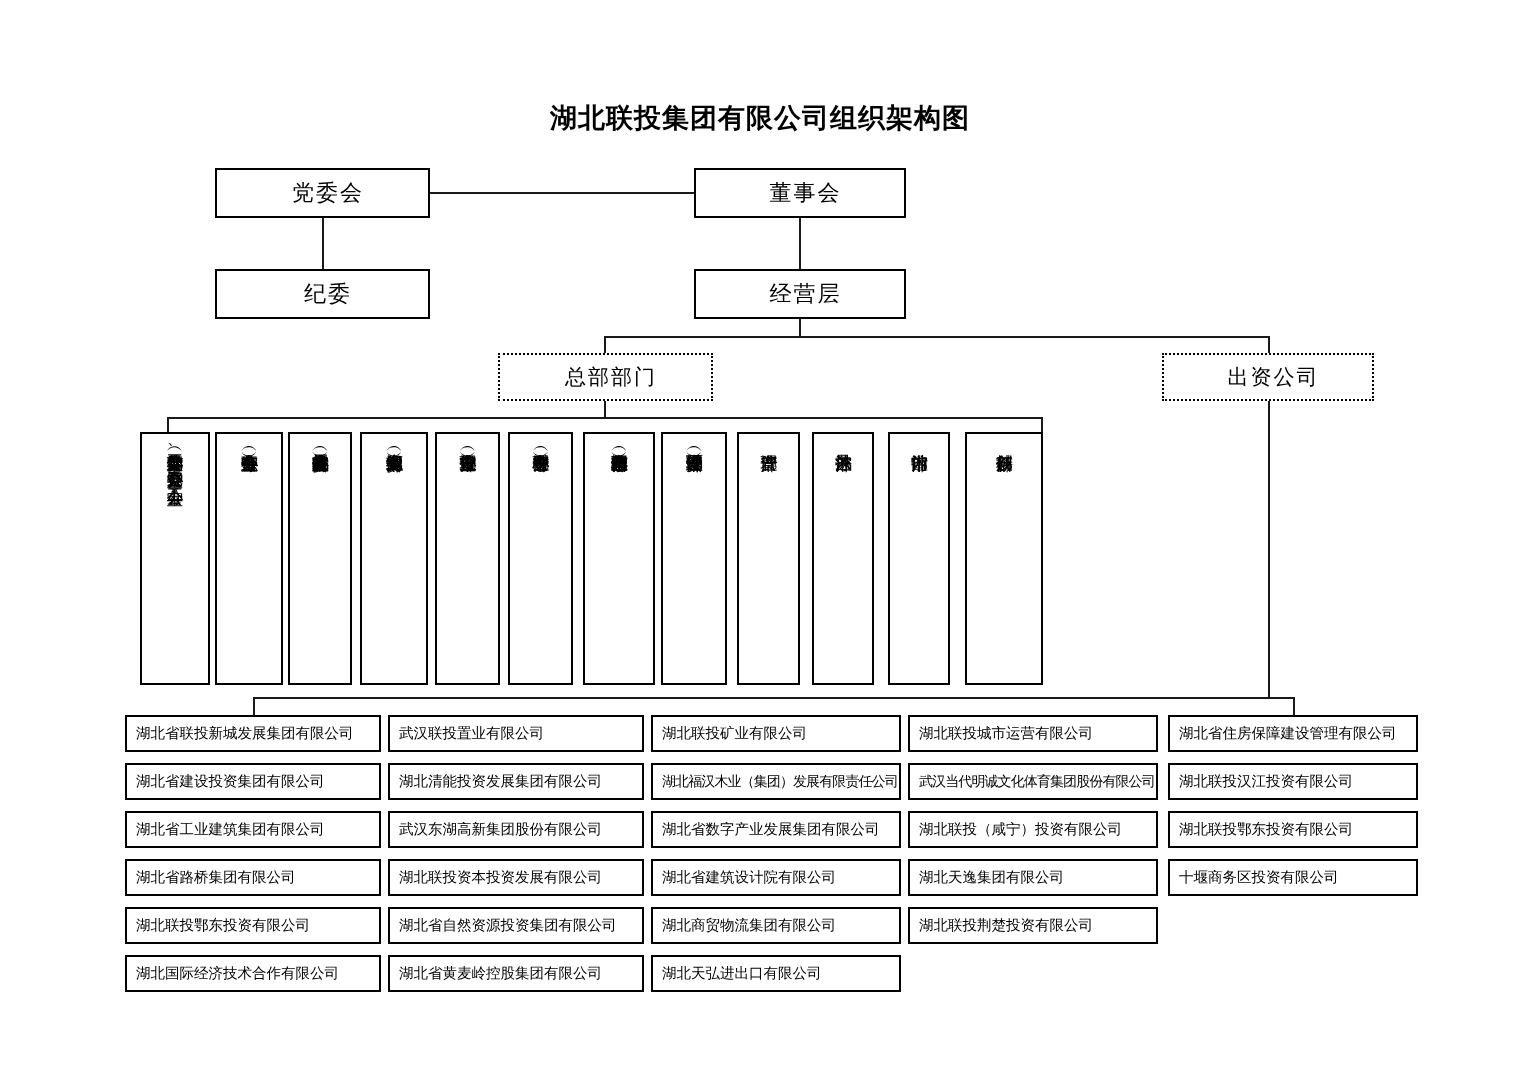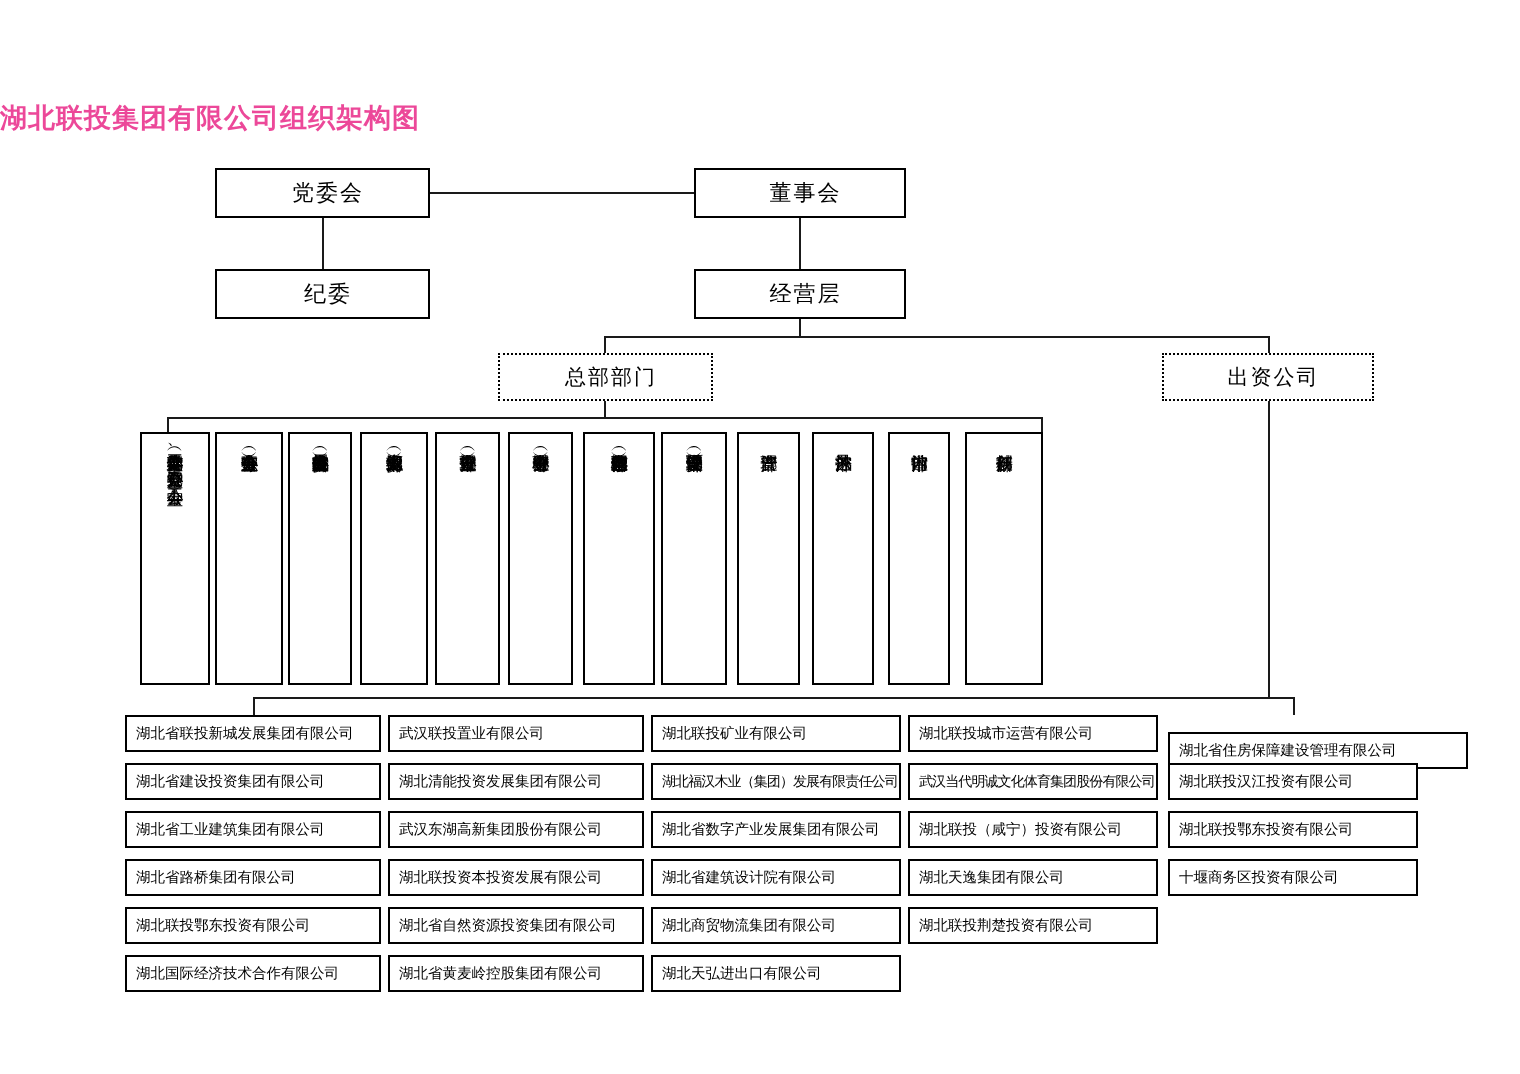--- a/index.html
+++ b/index.html
@@ -14,26 +14,26 @@
     height: 1074px;
     background: #ffffff;
     overflow: hidden;
   }
 
   
   #chart-title {
     position: absolute;
     left: 0; top: 100px;
     width: 1520px;
-    text-align: left;
+    text-align: center;
     font-family: "Liberation Serif", "DejaVu Serif", serif;
     font-weight: bold;
     font-size: 27px;
     letter-spacing: 1px;
-    color: #ec4899;
+    color: #000000;
     white-space: nowrap;
   }
 
   
   .node {
     position: absolute;
     border: 2px solid #000;
     background: #fff;
     display: flex;
     align-items: center;
@@ -259,21 +259,21 @@
   <div class="company" style="left:908px; top:811px; width:250px; height:37px;">
     <span>湖北联投（咸宁）投资有限公司</span>
   </div>
   <div class="company" style="left:908px; top:859px; width:250px; height:37px;">
     <span>湖北天逸集团有限公司</span>
   </div>
   <div class="company" style="left:908px; top:907px; width:250px; height:37px;">
     <span>湖北联投荆楚投资有限公司</span>
   </div>
 
-  <div class="company" style="left:1168px; top:715px; width:300px; height:37px;margin-top:17px;">
+  <div class="company" style="left:1168px; top:715px; width:250px; height:37px;">
     <span>湖北省住房保障建设管理有限公司</span>
   </div>
   <div class="company" style="left:1168px; top:763px; width:250px; height:37px;">
     <span>湖北联投汉江投资有限公司</span>
   </div>
   <div class="company" style="left:1168px; top:811px; width:250px; height:37px;">
     <span>湖北联投鄂东投资有限公司</span>
   </div>
   <div class="company" style="left:1168px; top:859px; width:250px; height:37px;">
     <span>十堰商务区投资有限公司</span>

